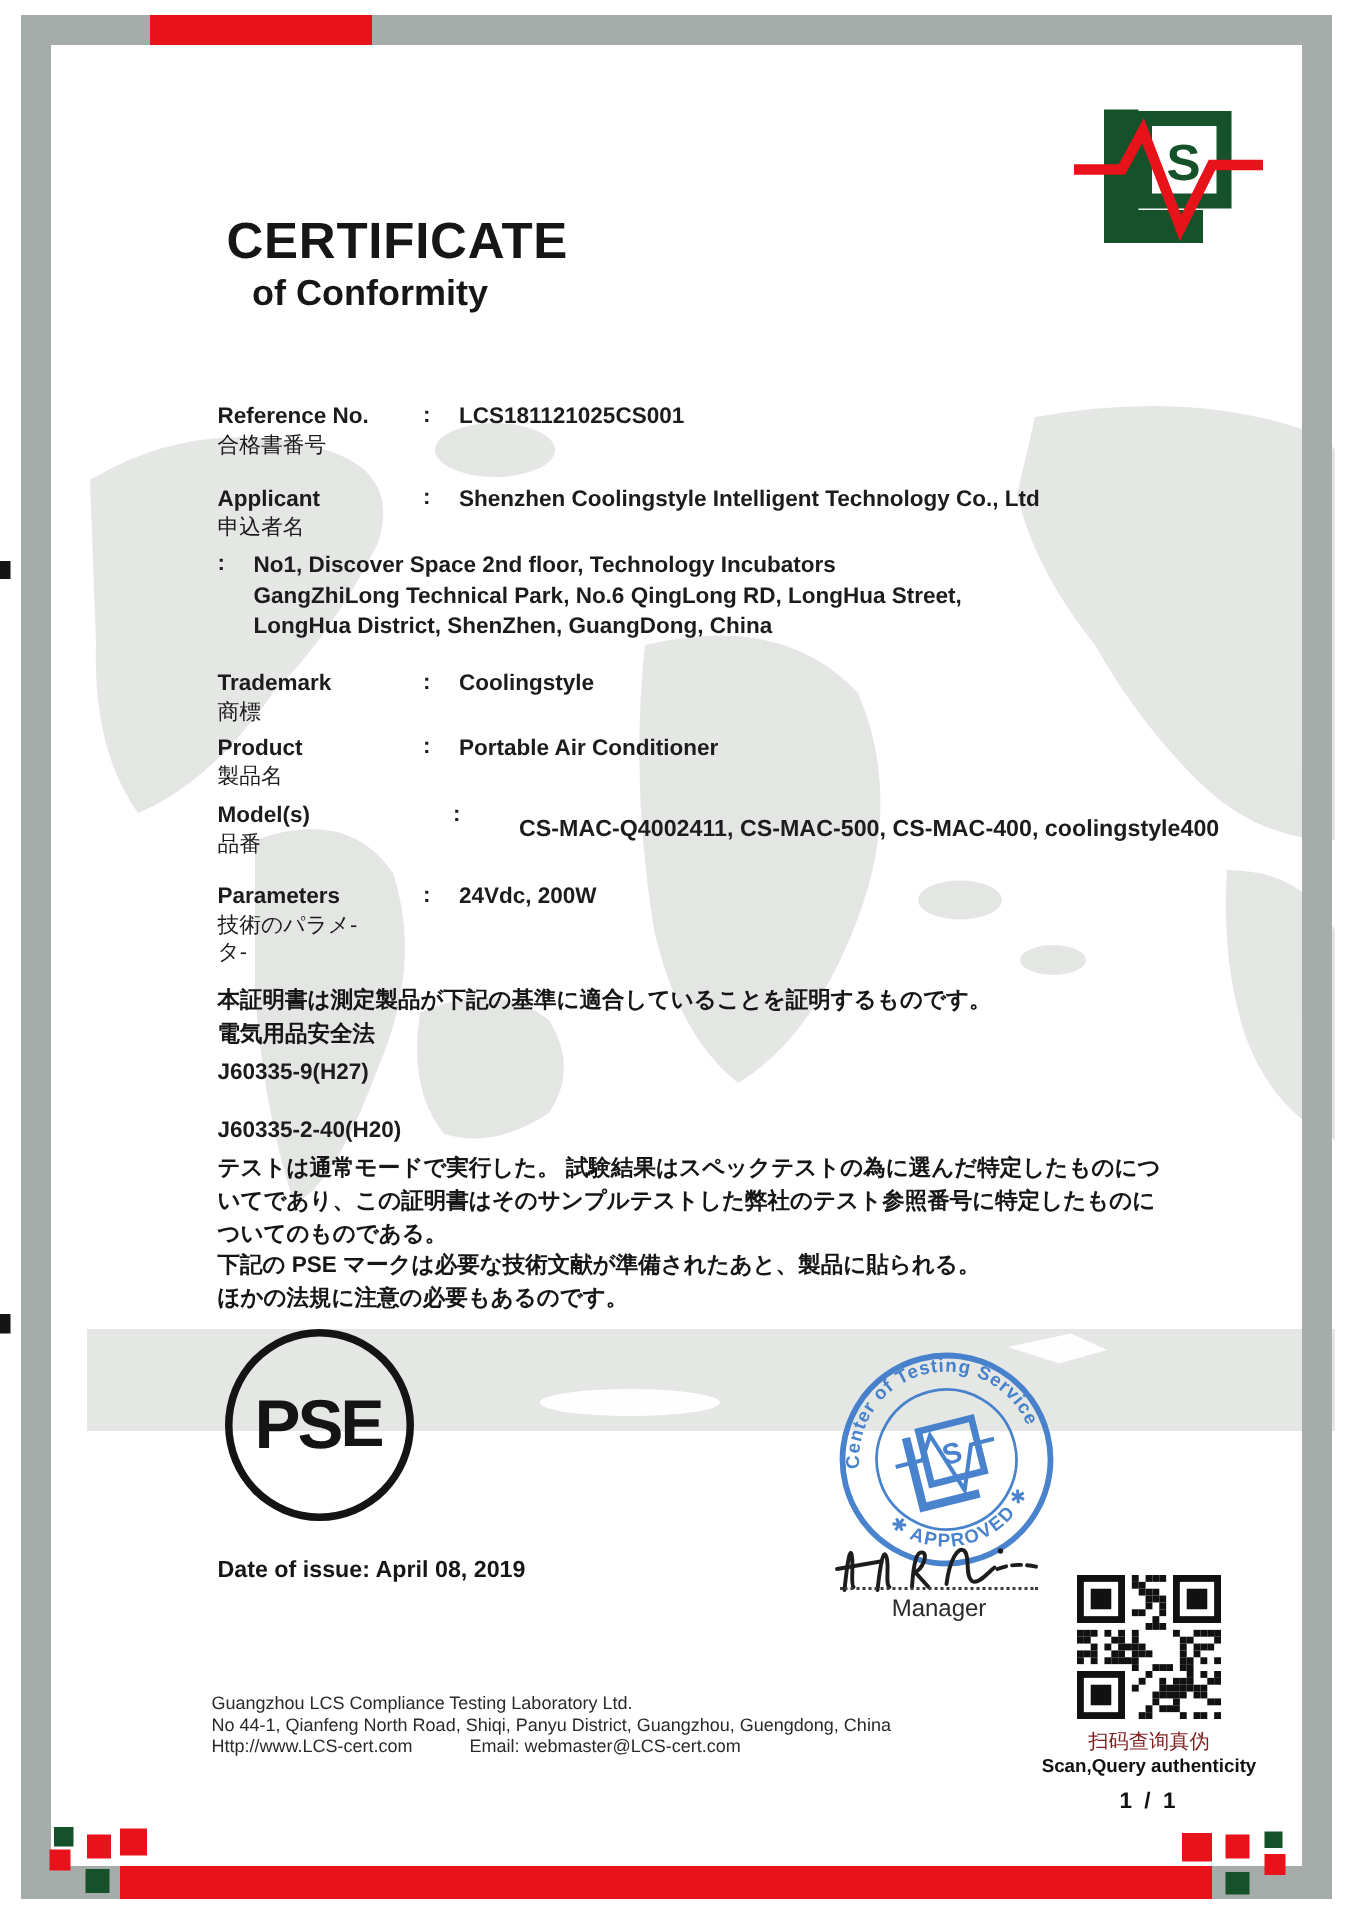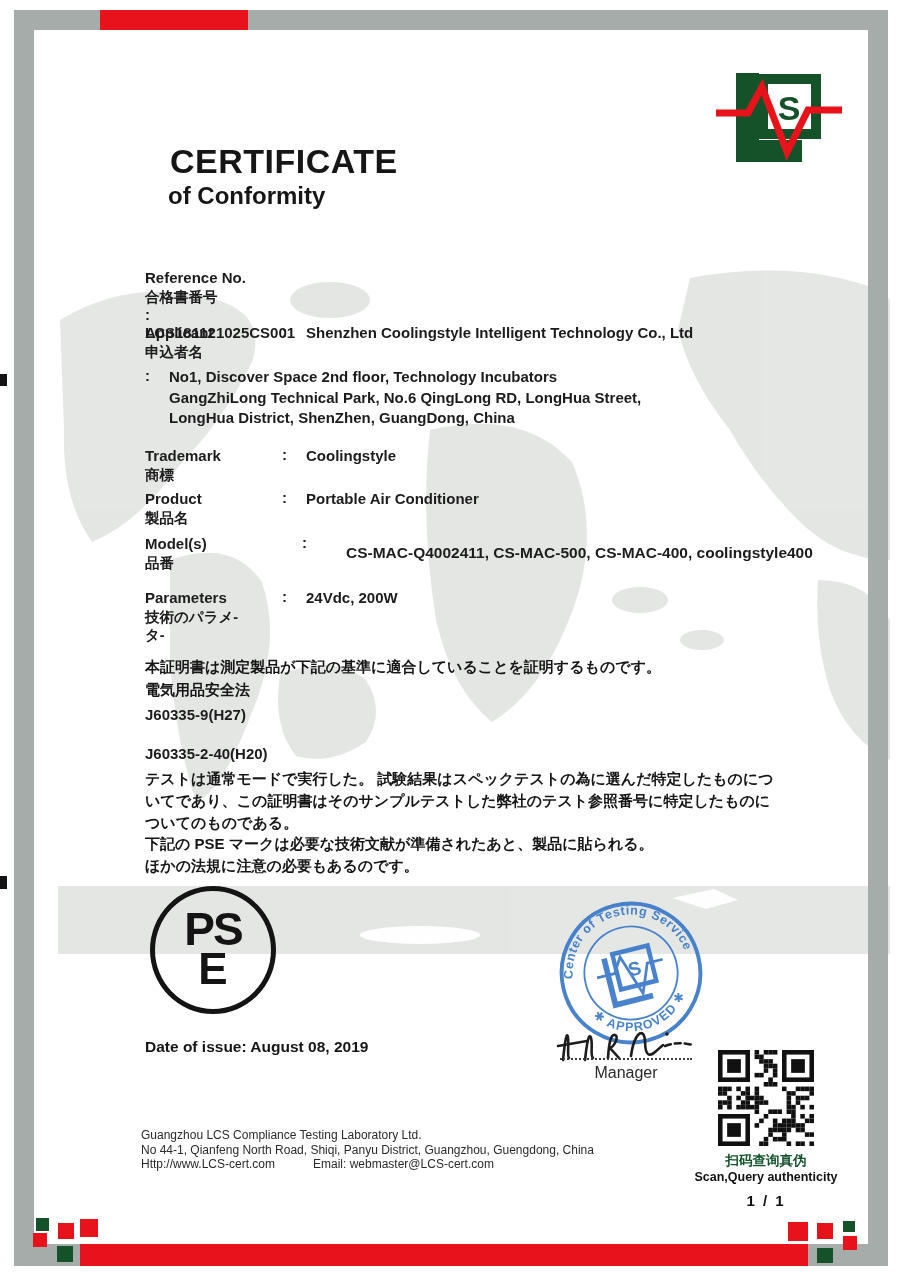--- a/index.html
+++ b/index.html
@@ -10,59 +10,59 @@
   }
   .abs{position:absolute;}
 
   
   .bar{background:#a6acaa;}
   .red{background:#e8121a;}
   .green-sq{background:#15522a;}
   .red-sq{background:#e8121a;}
 
   
-  .title1{left:170px;top:142px;font-size:34px;font-weight:bold;letter-spacing:.5px;color:#161616;}
+  .title1{left:151px;top:142px;font-size:34px;font-weight:bold;letter-spacing:.5px;color:#161616;}
   .title2{left:168px;top:182px;font-size:24px;font-weight:bold;color:#161616;}
 
   
   .frow{left:145px;width:690px;display:flex;align-items:flex-start;}
   .f-label{width:137px;font-size:15px;font-weight:bold;line-height:1.3;}
-  .f-label .jp{display:block;font-weight:700;font-size:14.5px;white-space:pre-line;}
+  .f-label .jp{display:block;font-weight:400;font-size:14.5px;white-space:pre-line;}
   .f-colon{width:24px;font-size:15px;font-weight:bold;}
   .f-value{flex:1;font-size:15px;font-weight:bold;line-height:1.38;white-space:pre-line;}
 
   
   .jp-block{left:145px;width:690px;font-size:15px;font-weight:600;line-height:1.55;white-space:pre-line;color:#161616;}
   .std{left:145px;font-size:15px;font-weight:bold;}
 
   
   .pse{
     left:150px;top:886px;width:116px;height:118px;border:5px solid #141414;border-radius:50%;
-    display:flex;flex-direction:column;align-items:center;justify-content:center;background:transparent;
+    display:flex;flex-direction:row;align-items:center;justify-content:center;background:transparent;
   }
   .pse .l1{font-size:46px;font-weight:bold;line-height:.82;letter-spacing:-2px;color:#141414;}
   .pse .l2{font-size:44px;font-weight:bold;line-height:.9;color:#141414;}
 
   
   .stamp{left:556px;top:898px;width:150px;height:150px;transform:rotate(-14deg);opacity:.92;}
 
   
   .sig-line{left:560px;top:1058px;width:132px;border-bottom:2px dotted #3c3c3c;}
   .manager{left:560px;top:1064px;width:132px;text-align:center;font-size:16px;color:#2a2a2a;}
 
   .date-issue{left:145px;top:1038px;font-size:15.5px;font-weight:bold;color:#161616;}
 
   
   .footer{left:141px;top:1128px;width:520px;font-size:12px;line-height:14.5px;color:#2a2a2a;}
   .footer .row{position:relative;}
   .footer .col2{position:absolute;left:172px;top:0;}
 
   
   .qr-wrap{left:716px;top:1050px;width:100px;text-align:center;}
-  .qr-cap-cn{font-size:13.5px;font-weight:bold;margin-top:6px;color:#14532d;}
+  .qr-cap-cn{font-size:13.5px;font-weight:normal;margin-top:6px;color:#7f1d1d;}
   .qr-cap-en{font-size:12.5px;font-weight:bold;color:#111;width:160px;margin-left:-30px;}
   .qr-page{font-size:15px;font-weight:bold;letter-spacing:2px;margin-top:8px;color:#111;}
 
   .artifact{background:#141414;}
   text{font-family:"Liberation Sans","DejaVu Sans",sans-serif;}
 </style>
 </head>
 <body>
 
 <div class="page">
@@ -114,21 +114,21 @@
     <rect x="26" y="78" width="66" height="22" fill="#15522a"></rect>
     <rect x="48" y="12" width="63" height="65" fill="#15522a"></rect>
     <rect x="58" y="22" width="43" height="45" fill="#ffffff"></rect>
     <text x="79" y="58" font-size="34" font-weight="bold" fill="#15522a" text-anchor="middle">S</text>
     <polyline points="6,51 38,51 52,25 77,90 98,48 132,48" fill="none" stroke="#e8121a" stroke-width="7"></polyline>
   </svg>
 
   <div class="abs title1">CERTIFICATE</div>
   <div class="abs title2">of Conformity</div>
 
-  <div class="abs frow" style="top:268px;flex-direction:column;">
+  <div class="abs frow" style="top:268px;">
     <div class="f-label"><span>Reference No.</span><span class="jp">合格書番号</span></div>
     <div class="f-colon">:</div>
     <div class="f-value">LCS181121025CS001</div>
   </div>
   <div class="abs frow" style="top:323px;">
     <div class="f-label"><span>Applicant</span><span class="jp">申込者名</span></div>
     <div class="f-colon">:</div>
     <div class="f-value">Shenzhen Coolingstyle Intelligent Technology Co., Ltd</div>
   </div>
   <div class="abs frow" style="top:367px;">
@@ -202,21 +202,21 @@
       <path d="M32,42 C34,24 36,14 38,20 C40,26 37,38 40,40"></path>
       <path d="M55,40 C56,24 58,16 62,17 C66,18 62,28 57,30 L66,40"></path>
       <path d="M78,38 C80,22 86,12 90,16 C94,20 90,32 95,36 C99,39 106,30 110,27"></path>
       <path d="M112,28 C122,24 132,25 140,27" stroke-dasharray="6,4"></path>
     </g>
     <circle cx="114" cy="16" r="1.8" fill="#1d1d1d"></circle>
   </svg>
   <div class="abs sig-line"></div>
   <div class="abs manager">Manager</div>
 
-  <div class="abs date-issue">Date of issue: August 08, 2019</div>
+  <div class="abs date-issue">Date of issue: April 08, 2019</div>
 
   <div class="abs footer">
     <div class="row">Guangzhou LCS Compliance Testing Laboratory Ltd.</div>
     <div class="row">No 44-1, Qianfeng North Road, Shiqi, Panyu District, Guangzhou, Guengdong, China</div>
     <div class="row">
       <span>Http://www.LCS-cert.com</span>
       <span class="col2">Email: webmaster@LCS-cert.com</span>
     </div>
   </div>
 

